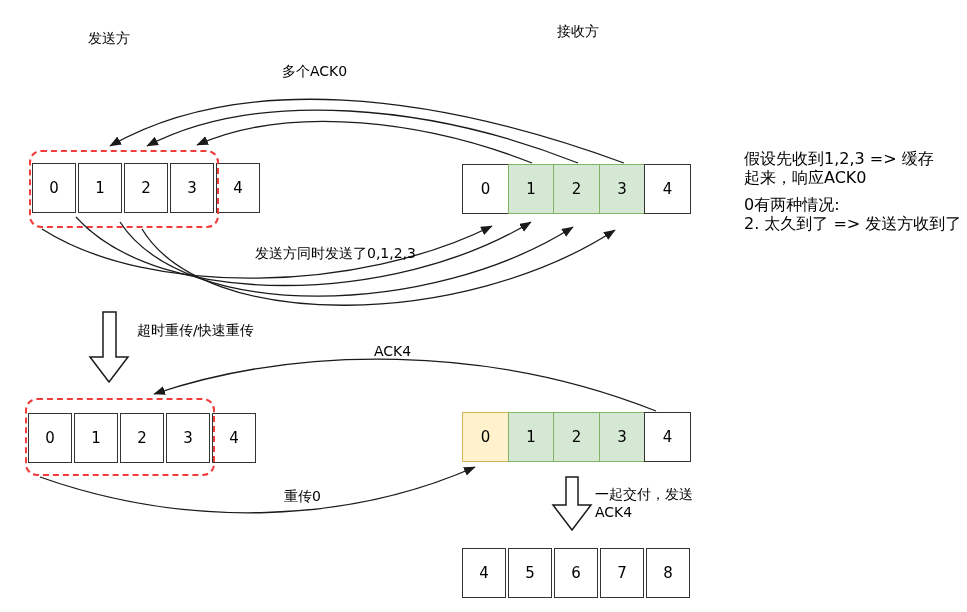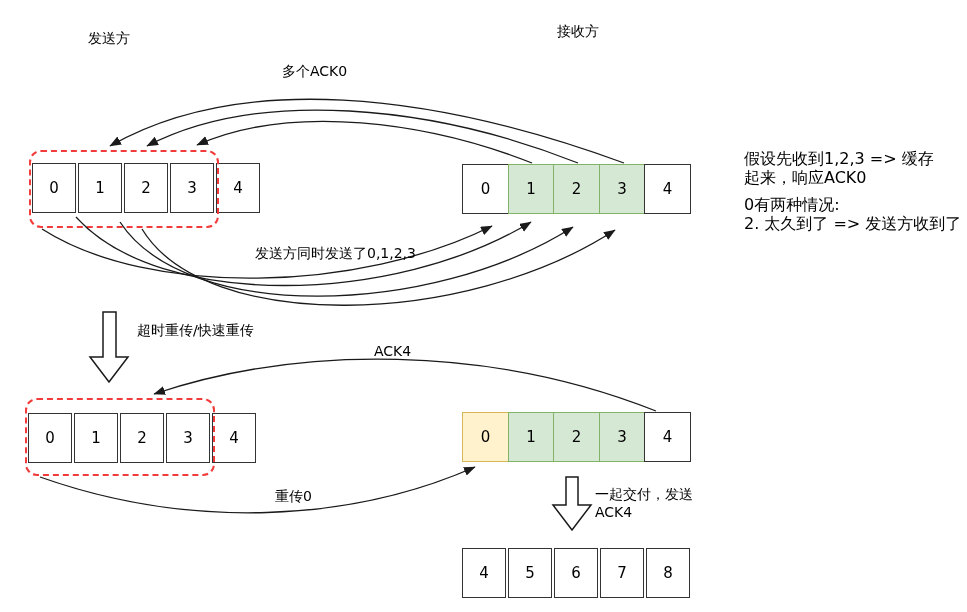--- a/index.html
+++ b/index.html
@@ -24,21 +24,21 @@
   .win-top{left:29px;top:150px;width:190px;height:78px;}
   .win-bottom{left:25px;top:398px;width:190px;height:78px;}
   
   .lbl{position:absolute;font-size:14px;white-space:nowrap;}
   .lbl-sender{left:88px;top:30px;font-family:Liberation Mono, monospace;}
   .lbl-receiver{left:557px;top:23px;}
   .lbl-multiack{left:282px;top:63px;}
   .lbl-sent{left:215px;top:245px;margin-left:40px;}
   .lbl-timeout{left:137px;top:322px;}
   .lbl-ack4{left:374px;top:343px;}
-  .lbl-retrans{left:275px;top:488px;}
+  .lbl-retrans{left:284px;top:488px;}
   .deliver-note{position:absolute;left:595px;top:485px;width:120px;text-align:left;font-size:14px;line-height:18px;}
   .note{position:absolute;left:744px;top:150px;width:232px;font-size:16px;line-height:18.5px;}
   .note .para2{margin-top:9px;}
   svg.arrows{position:absolute;left:0;top:0;pointer-events:none;}
 </style>
 </head>
 <body>
 
 <div class="stage">
 

